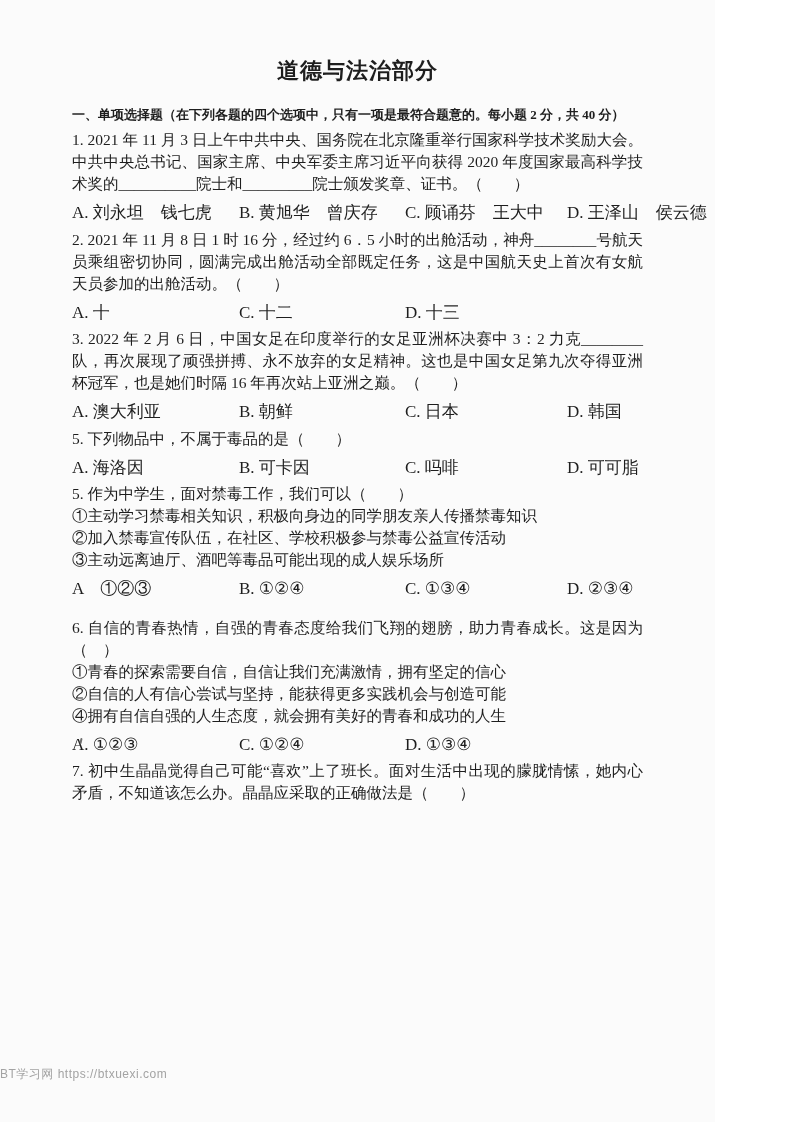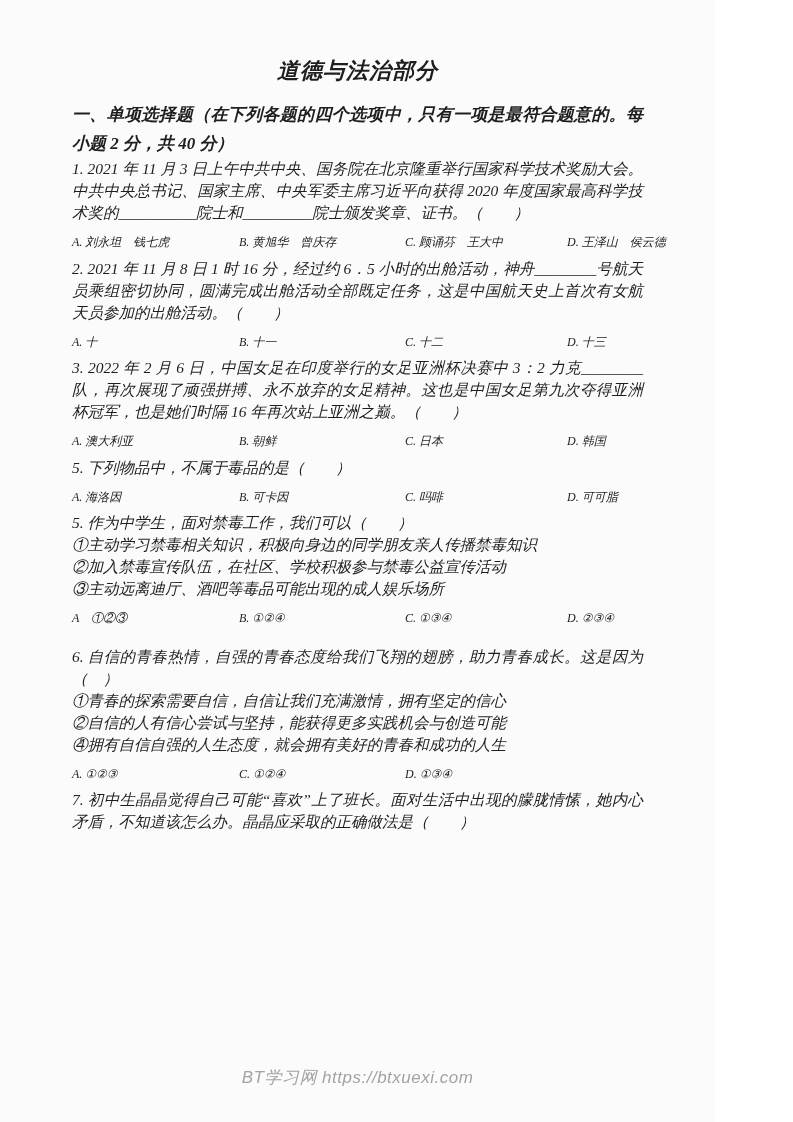--- a/index.html
+++ b/index.html
@@ -4,77 +4,75 @@
 <style>
   html,body{margin:0;padding:0;}
   .page{
     position:relative;
     width:715px;
     height:1122px;
     background:#fbfbfb;
     font-family:"Liberation Serif","DejaVu Serif",serif;
     color:#1e1e1e;
     overflow:hidden;
-    font-style:italic;
   }
   .content{
     position:absolute;
     left:72px;
     right:72px;
     top:0;
   }
   .doc-title{
     margin:56px 0 0 0;
     font-size:22px;
     font-weight:bold;
     text-align:center;
     line-height:30px;
     letter-spacing:1px;
   }
   .section-heading{
     margin:14px 0 0 0;
-    font-size:17px;
+    font-size:13px;
     font-weight:bold;
     line-height:29px;
     text-align:justify;
   }
   .question{margin:0;}
   .q6-extra{margin-top:12px;}
   .stem, .stem-item{
     margin:0;
     font-size:15.5px;
     line-height:22px;
     text-align:justify;
   }
   .options{
     display:grid;
     grid-template-columns:167px 166px 162px 1fr;
-    font-size:12px;
+    font-size:17px;
     line-height:30.5px;
     margin-top:3px;
   }
   .options span{white-space:nowrap;}
   .artifact{
     position:absolute;
     left:80px;
     top:738px;
     width:2px;
     height:6px;
     background:#6f6f6f;
     transform:rotate(12deg);
     border-radius:1px;
   }
   .footer{
     position:absolute;
     left:0;
     right:0;
     top:1066px;
-    text-align:center;
     font-family:"Liberation Sans","DejaVu Sans",sans-serif;
-    font-size:17px;
+    font-size:12px;
     color:#a3a3a3;
     letter-spacing:0.5px;
   }
 </style>
 </head>
 <body>
 
 <div class="page">
   <div class="content">
 
@@ -89,21 +87,20 @@
         <span>B. 黄旭华　曾庆存</span>
         <span>C. 顾诵芬　王大中</span>
         <span>D. 王泽山　侯云德</span>
       </div>
     </section>
 
     <section class="question">
       <p class="stem">2. 2021 年 11 月 8 日 1 时 16 分，经过约 6．5 小时的出舱活动，神舟________号航天员乘组密切协同，圆满完成出舱活动全部既定任务，这是中国航天史上首次有女航天员参加的出舱活动。（　　）</p>
       <div class="options">
         <span>A. 十</span>
-        <span>B. 十一</span>
         <span>C. 十二</span>
         <span>D. 十三</span>
       </div>
     </section>
 
     <section class="question">
       <p class="stem">3. 2022 年 2 月 6 日，中国女足在印度举行的女足亚洲杯决赛中 3：2 力克________队，再次展现了顽强拼搏、永不放弃的女足精神。这也是中国女足第九次夺得亚洲杯冠军，也是她们时隔 16 年再次站上亚洲之巅。（　　）</p>
       <div class="options">
         <span>A. 澳大利亚</span>
         <span>B. 朝鲜</span>

